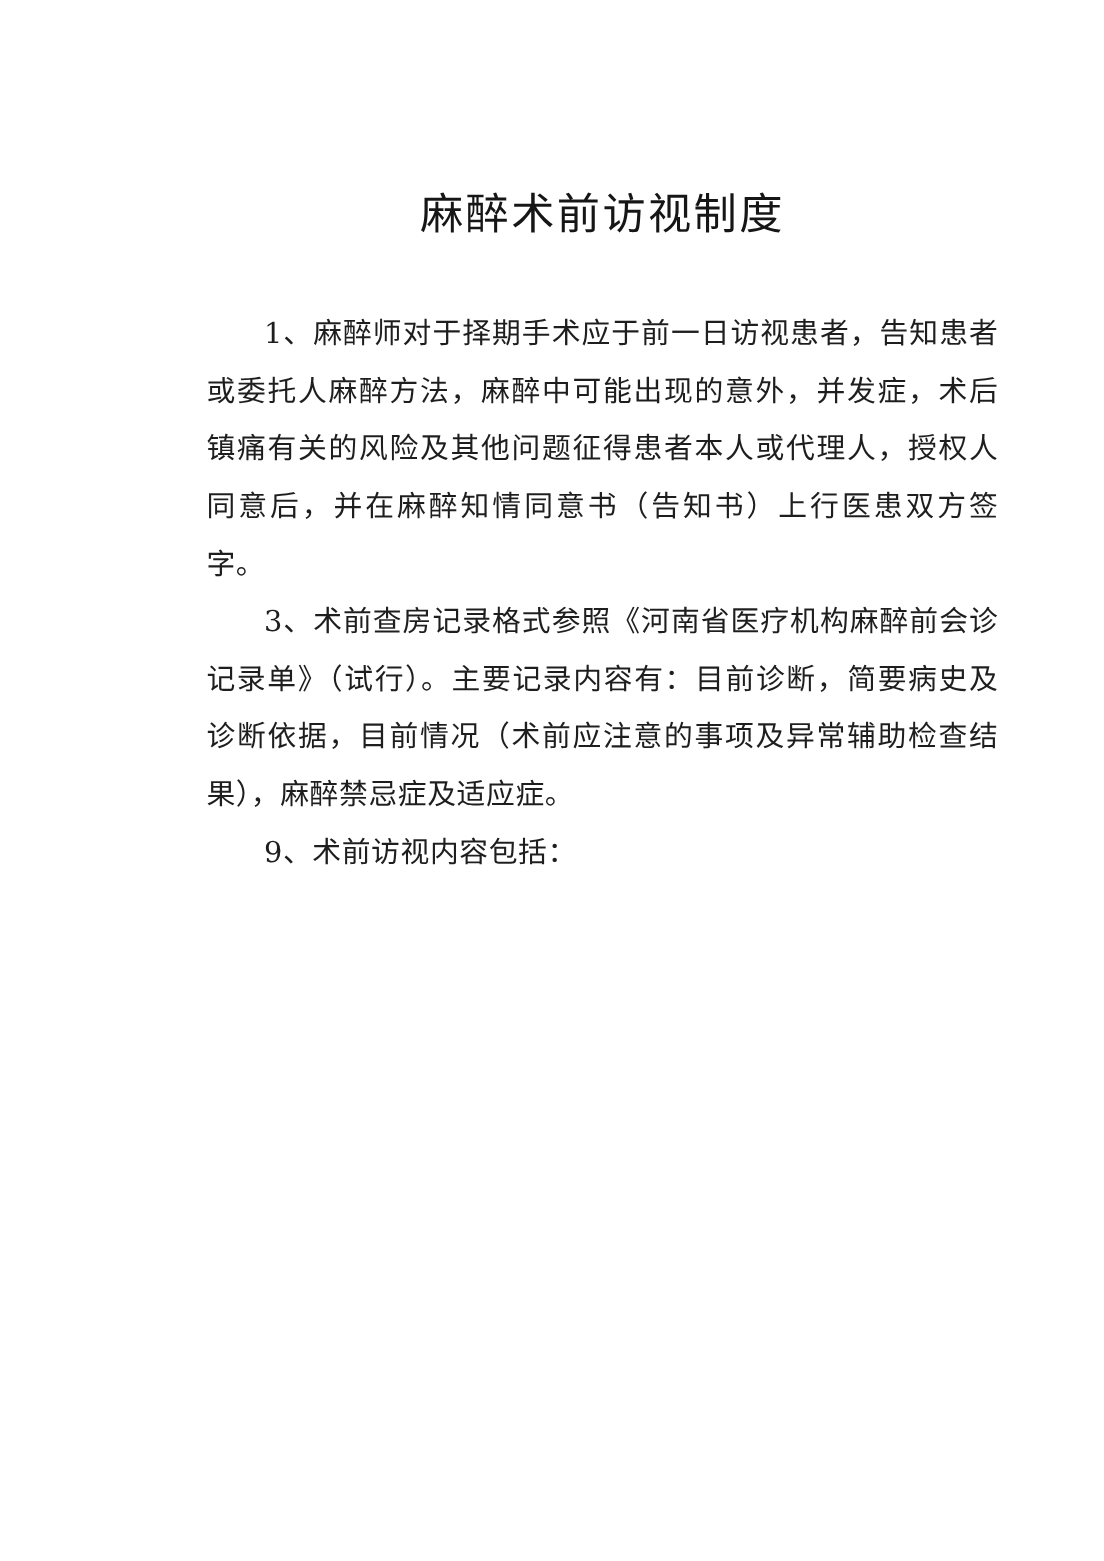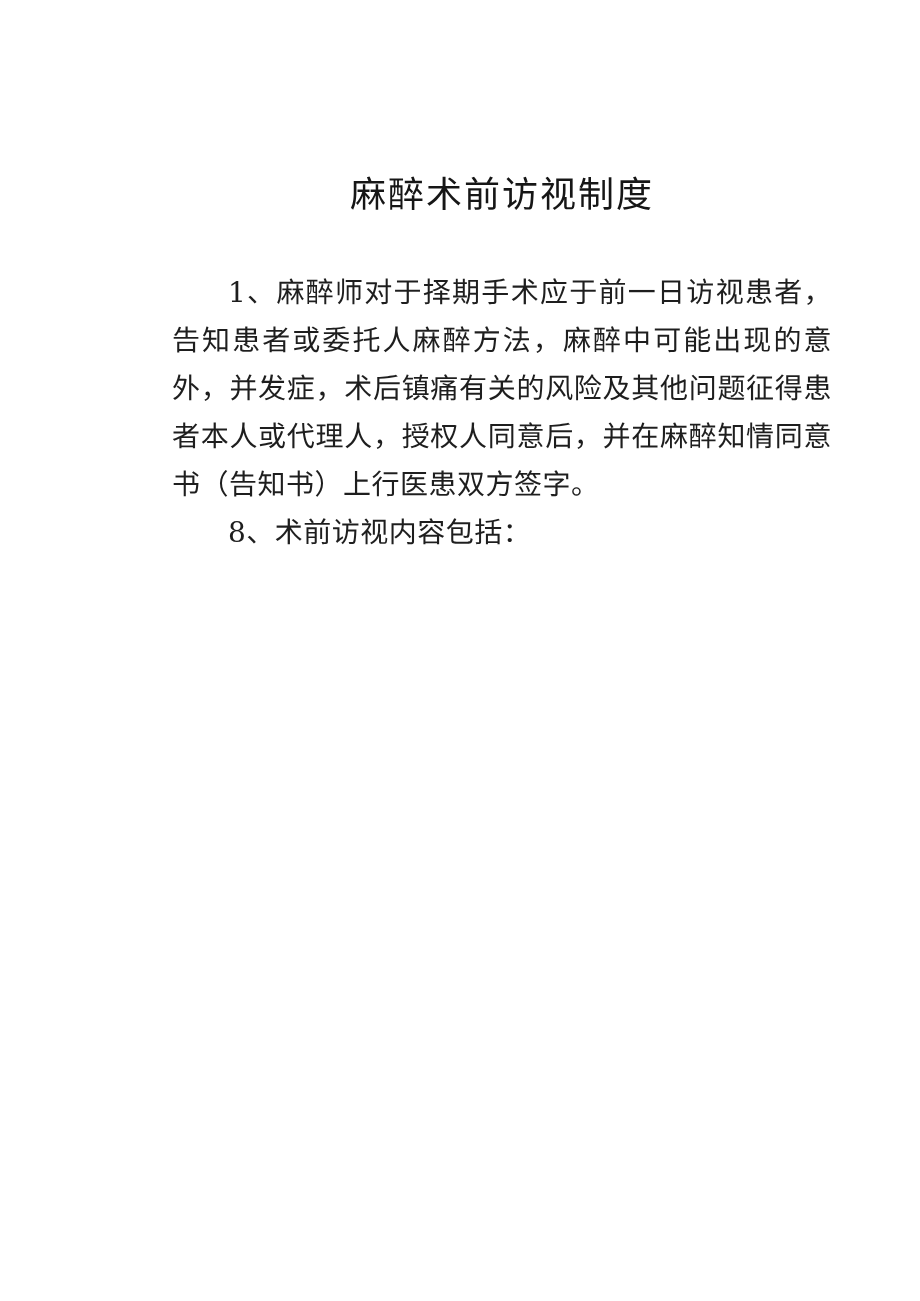--- a/index.html
+++ b/index.html
@@ -15,52 +15,52 @@
     background: #ffffff;
     overflow: hidden;
     font-family: "DejaVu Serif", "Liberation Serif", serif;
     color: #1e1e1e;
   }
   .content {
     position: absolute;
     left: 172px;
     top: 0;
     width: 660px;
-    margin-top: 15px;
   }
   .doc-title {
     margin: 156px 0 50px 0;
     font-size: 36px;
     line-height: 48px;
     font-weight: 400;
     letter-spacing: 2px;
     text-align: center;
     white-space: nowrap;
     color: #161616;
   }
   .doc-body p {
     margin: 0;
-    font-size: 28px;
+    font-size: 24px;
     line-height: 48px;
     letter-spacing: 0.5px;
     text-align: justify;
     text-justify: inter-ideograph;
     text-indent: 2em;
     color: #1e1e1e;
   }
 </style>
 </head>
 <body>
 
 <div class="page">
   <div class="content">
     <h1 class="doc-title">麻醉术前访视制度</h1>
     <div class="doc-body">
 
         <p>1、麻醉师对于择期手术应于前一日访视患者，告知患者或委托人麻醉方法，麻醉中可能出现的意外，并发症，术后镇痛有关的风险及其他问题征得患者本人或代理人，授权人同意后，并在麻醉知情同意书（告知书）上行医患双方签字。</p>
 
 
+        <p>3、术前查房记录格式参照《河南省医疗机构麻醉前会诊记录单》（试行）。主要记录内容有：目前诊断，简要病史及诊断依据，目前情况（术前应注意的事项及异常辅助检查结果），麻醉禁忌症及适应症。</p>
 
-        <p>8、术前访视内容包括：</p>
+        <p>9、术前访视内容包括：</p>
 
       </div>
   </div>
 </div>
 
 </body></html>

